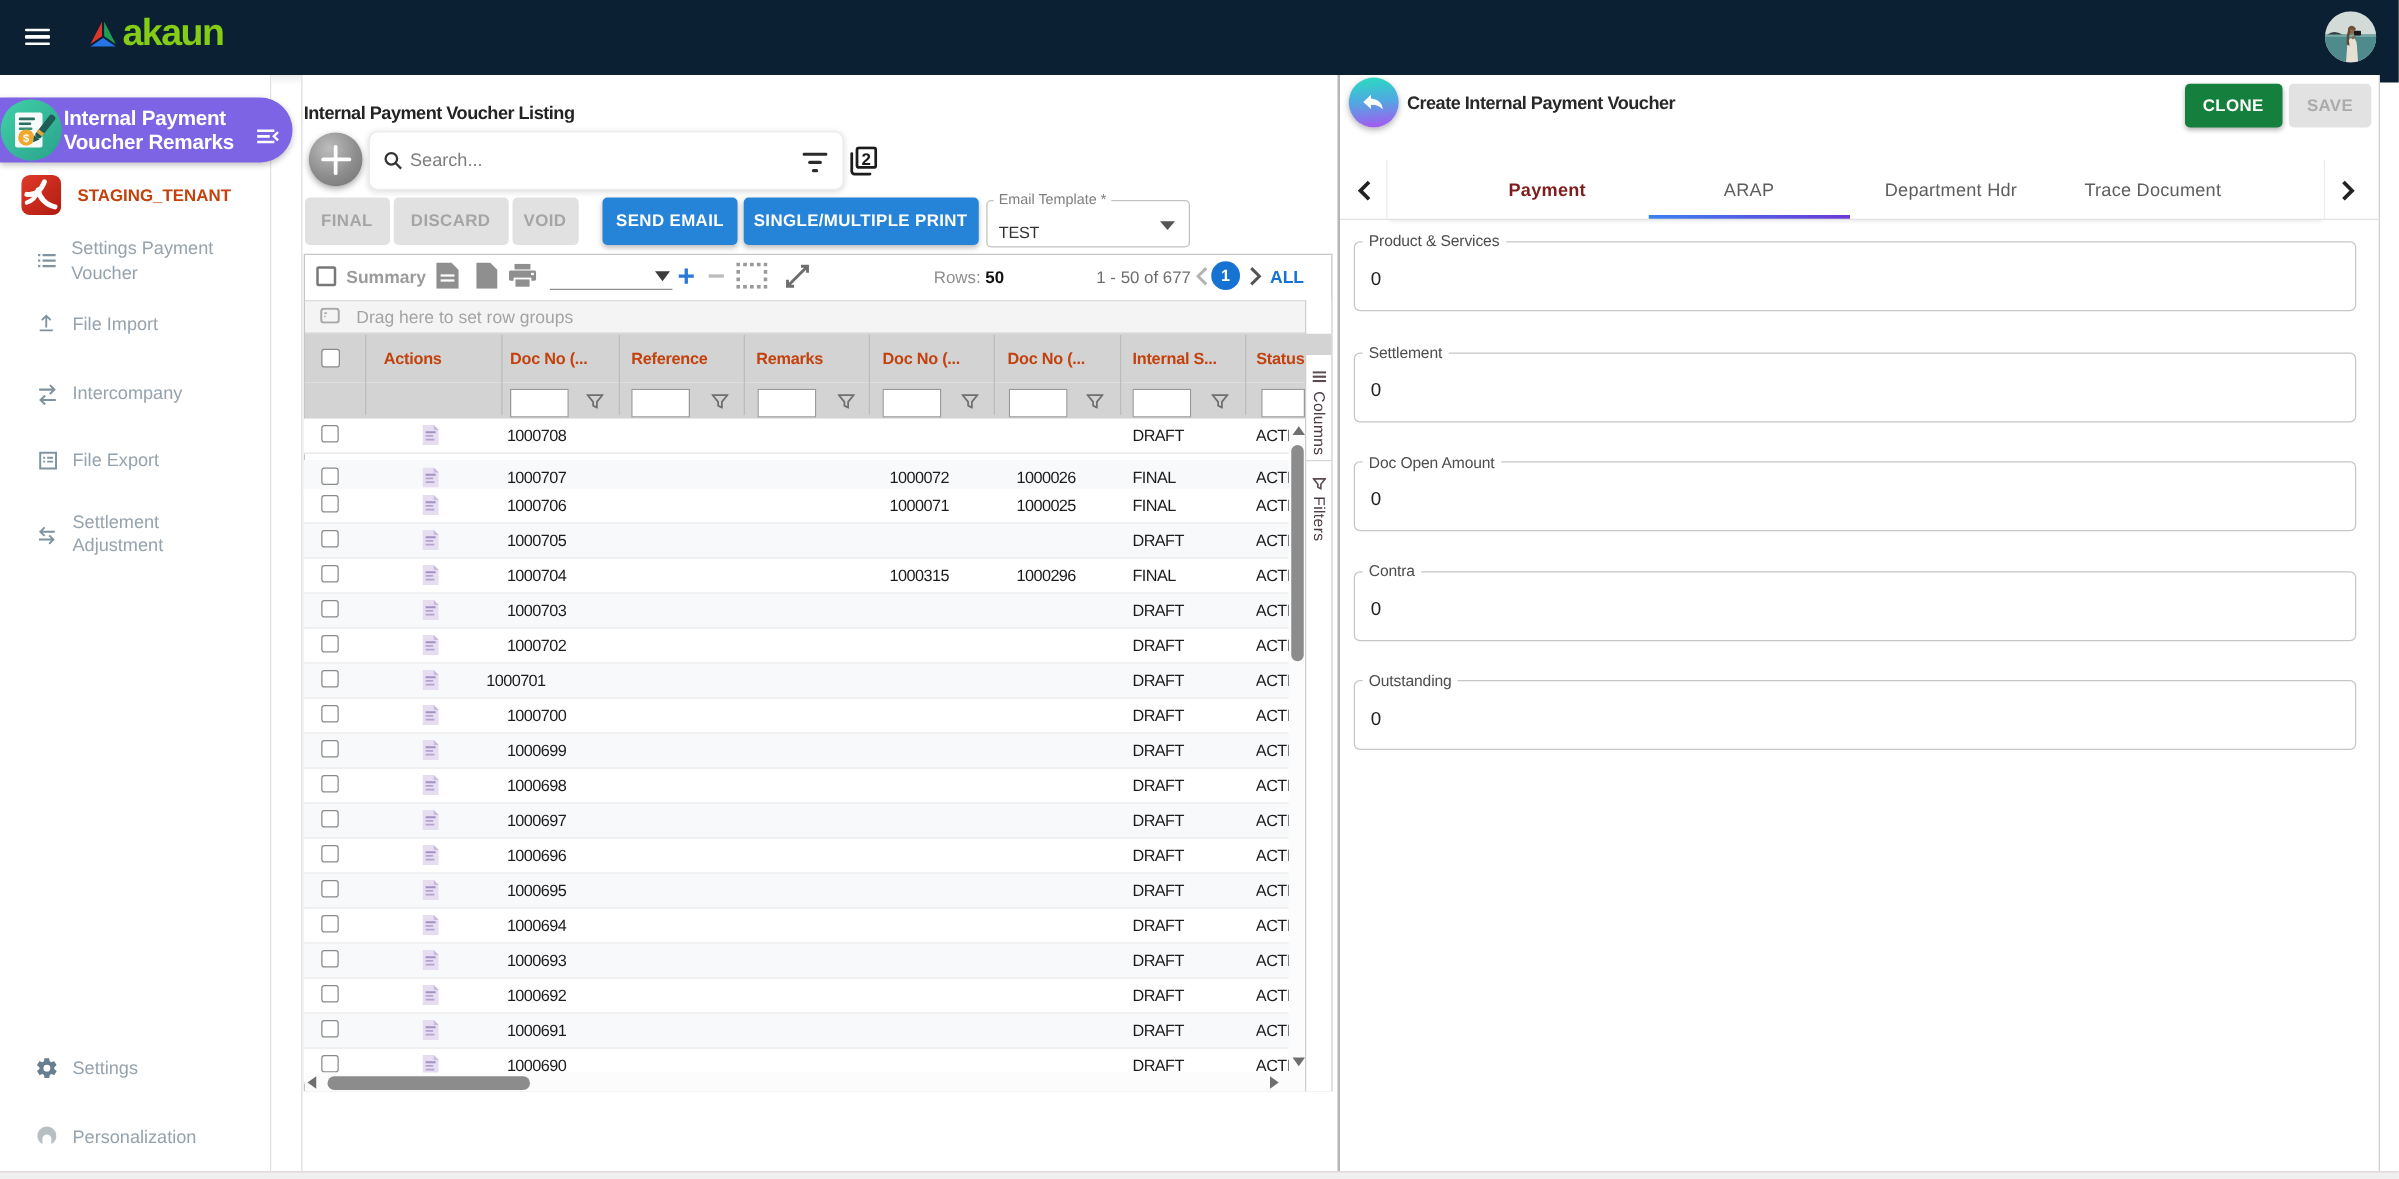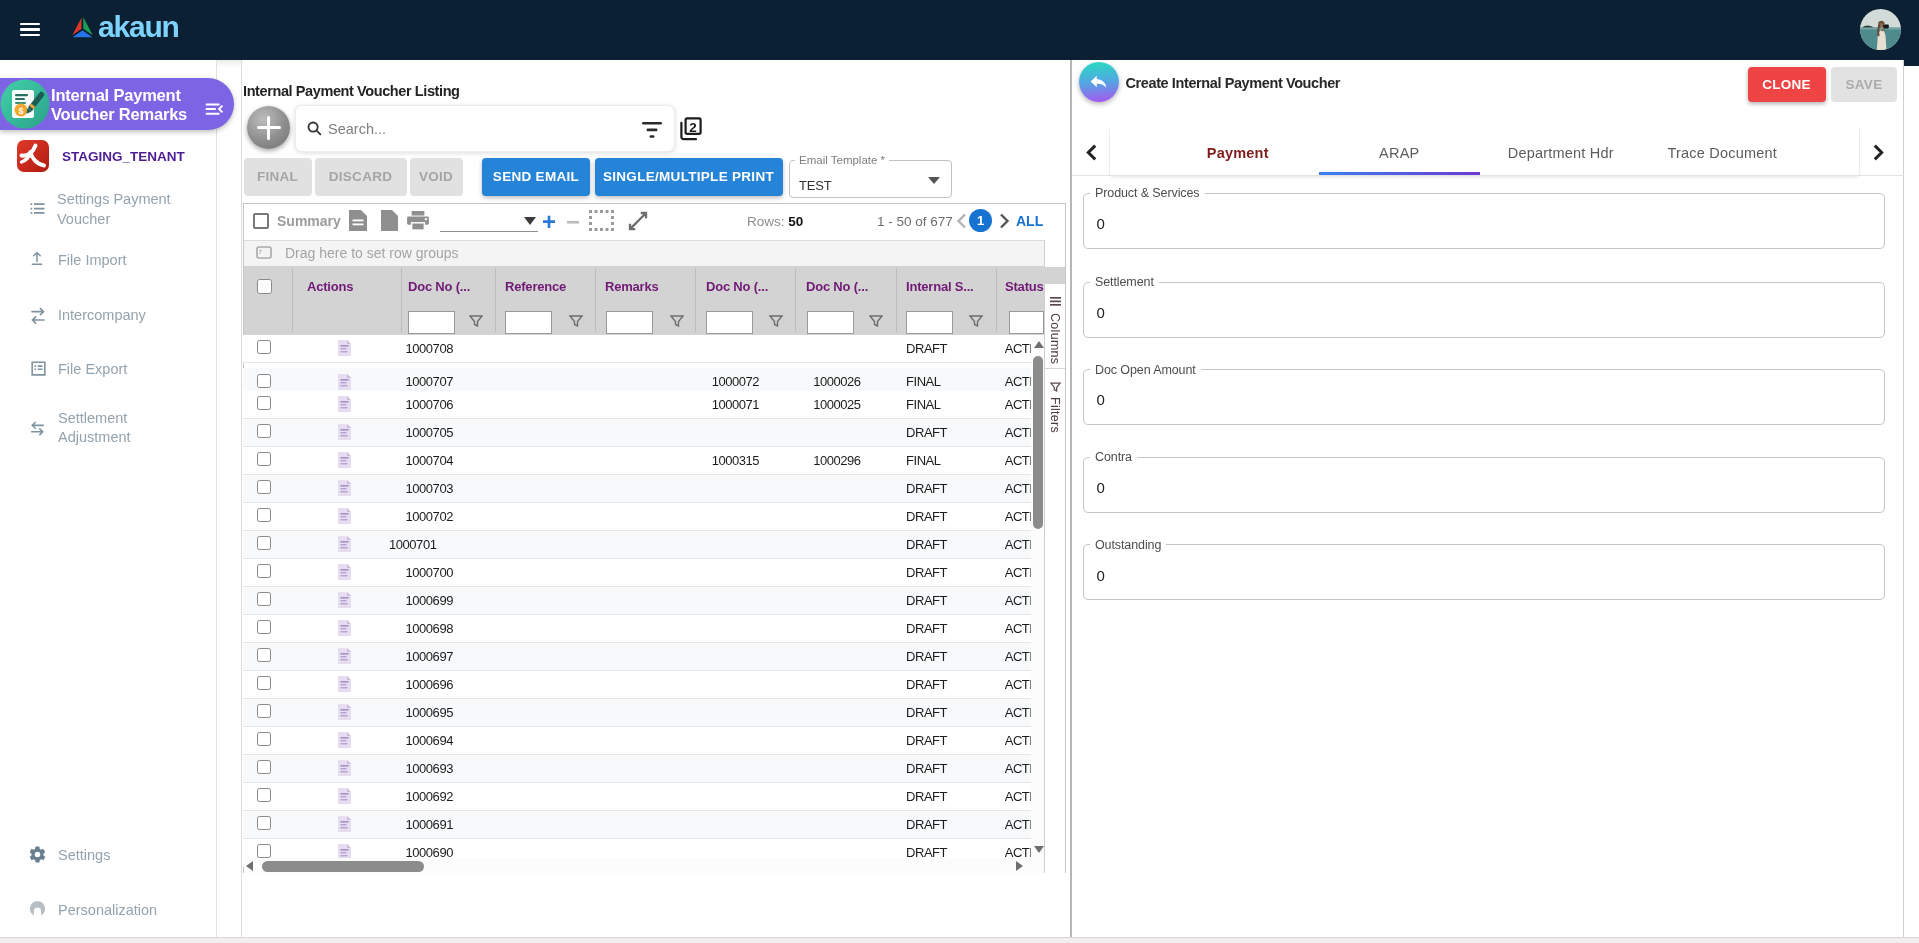--- a/index.html
+++ b/index.html
@@ -10,21 +10,21 @@
 #content { position:absolute; left:0; top:60px; width:1904px; height:878px; background:#fff; }
 #sidebar { position:absolute; left:0; top:0; width:217px; height:878px; background:#fff; border-right:1px solid #e2e2e2; }
 #listwrap { position:absolute; left:241px; top:0; width:829px; height:878px; background:#fff; border-left:1px solid #dedede; }
 #rightpanel { position:absolute; left:1070px; top:0; width:834px; height:878px; background:#fff; border-left:2px solid #b6b6b6; border-right:1px solid #cfcfcf; }
 .topshade { position:absolute; left:0; top:0; width:100%; height:9px; background:linear-gradient(#d9d9d9,rgba(255,255,255,0)); }
 #bottombar { position:absolute; left:0; top:937px; width:1919px; height:6px; background:#f0eeee; border-top:1px solid #ddd6d4; }
 .btn { position:absolute; top:98px; height:38px; border-radius:4px; font-size:13.5px; font-weight:bold; text-align:center; line-height:38px; letter-spacing:.3px; }
 .btn.dis { background:#e1e1e1; color:#a5a5a5; }
 .btn.blue { background:#2583d8; color:#fff; box-shadow:0 2px 4px rgba(0,0,0,.25); }
 .hsep { top:208px; width:1px; height:64px; background:#bcbcbc; }
-.hdr { position:absolute; top:219px; font-size:13px; font-weight:bold; color:#701a75; letter-spacing:-0.2px; }
+.hdr { position:absolute; top:219px; font-size:13px; font-weight:bold; color:#c2410c; letter-spacing:-0.2px; }
 .fin { position:absolute; top:251px; width:47px; height:23px; background:#fff; border:1px solid #9a9a9a; }
 .ffun { position:absolute; top:255px; width:14px; height:12px; }
 .row { left:243px; width:788px; height:28px; border-bottom:1px solid #e6e6e6; }
 .rcb { position:absolute; left:13.5px; top:5.5px; width:14px; height:14px; border:1.6px solid #8a8a8a; border-radius:2.5px; background:#fff; }
 .ricon { position:absolute; left:95px; top:5.5px; width:13px; height:16px; }
 .rtxt { position:absolute; top:0; height:27px; line-height:27px; font-size:13px; color:#1c1c1c; letter-spacing:-0.45px; }
 .vtext { position:absolute; writing-mode:vertical-rl; font-size:12.5px; color:#4a3b44; letter-spacing:.3px; }
 .tab { position:absolute; top:84.5px; width:161.5px; text-align:center; font-size:14.5px; color:#5d5d5d; letter-spacing:.2px; }
 .fld { position:absolute; left:1082.5px; width:802.5px; height:56px; border:1px solid #c6c6c6; border-radius:5px; }
 .flbl { position:absolute; left:1090px; font-size:12.5px; color:#4d4d4d; background:#fff; padding:0 5px; letter-spacing:-0.1px; }
@@ -36,21 +36,21 @@
 
   <div class="abs" style="left:20px;top:22.5px;width:20px;height:2.5px;background:#fff;border-radius:1px"></div>
   <div class="abs" style="left:20px;top:28px;width:20px;height:2.5px;background:#fff;border-radius:1px"></div>
   <div class="abs" style="left:20px;top:33.5px;width:20px;height:2.5px;background:#fff;border-radius:1px"></div>
 
   <svg class="abs" style="left:69px;top:13px" width="28" height="27" viewBox="0 0 28 27">
     <polygon points="13.5,1 1,25 13.5,16.4" fill="#d8372a" stroke="#0b2032" stroke-width="1.6" stroke-linejoin="round"></polygon>
     <polygon points="13.5,1 26,25 13.5,16.4" fill="#1d9e57" stroke="#0b2032" stroke-width="1.6" stroke-linejoin="round"></polygon>
     <polygon points="1,25 26,25 13.5,16.4" fill="#2574e8" stroke="#0b2032" stroke-width="1.6" stroke-linejoin="round"></polygon>
   </svg>
-  <div class="abs" style="left:98px;top:10px;font-size:30px;font-weight:bold;color:#7dd3fc;letter-spacing:-1.2px">akaun</div>
+  <div class="abs" style="left:98px;top:10px;font-size:30px;font-weight:bold;color:#84cc16;letter-spacing:-1.2px">akaun</div>
 
   <svg class="abs" style="left:1860px;top:9px" width="41" height="41" viewBox="0 0 41 41">
     <defs>
         <clipPath id="avc">
           <circle cx="20.5" cy="20.5" r="20.5"></circle>
         </clipPath>
       </defs>
     <g clip-path="url(#avc)">
       <rect width="41" height="41" fill="#d3dbd9"></rect>
       <rect y="18.5" width="41" height="22.5" fill="#4f8a8d"></rect>
@@ -105,21 +105,21 @@
             <stop offset="1" stop-color="#b01b10"></stop>
           </linearGradient>
         </defs>
       <rect width="32" height="32" rx="7" fill="url(#redg)"></rect>
       <g fill="none" stroke="#fff" stroke-linecap="round">
         <path d="M4.5 15.5 C10.5 16.5 15.5 13 18.5 5.5" stroke-width="4"></path>
         <path d="M13.5 12 C14.5 18 19.5 24 27 25.5" stroke-width="4"></path>
         <path d="M13.5 12.5 C12 17.5 9 20.5 4.5 22" stroke-width="3.4"></path>
       </g>
     </svg>
-    <div class="abs" style="left:62px;top:89px;font-size:13.5px;font-weight:bold;color:#4c1d95;letter-spacing:0px">STAGING_TENANT</div>
+    <div class="abs" style="left:62px;top:89px;font-size:13.5px;font-weight:bold;color:#c2410c;letter-spacing:0px">STAGING_TENANT</div>
 
     <svg class="abs" style="left:27px;top:138px" width="21" height="21" viewBox="0 0 24 24" fill="#7f93a0">
       <path d="M4 6h2v2H4zM4 11h2v2H4zM4 16h2v2H4zM8 6h12v2H8zM8 11h12v2H8zM8 16h12v2H8z"></path>
     </svg>
     <div class="abs" style="left:57px;top:128.5px;width:130px;font-size:14.5px;color:#95a3ae;line-height:20.5px">Settings Payment Voucher</div>
 
     <svg class="abs" style="left:28px;top:190px" width="18" height="18" viewBox="0 0 24 24" fill="#7f93a0">
       <path d="M5 20h14v-2H5zM12 2 6.5 7.5l1.4 1.4L11 5.8V16h2V5.8l3.1 3.1 1.4-1.4z"></path>
     </svg>
     <div class="abs" style="left:58px;top:192px;font-size:14.5px;color:#95a3ae">File Import</div>
@@ -570,21 +570,21 @@
       <path d="M1 1h12L8.5 6.5V11l-3-1.5V6.5z" fill="none" stroke="#5a4a52" stroke-width="1.6"></path>
     </svg>
   <div class="vtext" style="left:1048px;top:337px">Filters</div>
   <div id="rightpanel"></div>
 
   <div class="abs" style="left:1078.5px;top:1.8px;width:40px;height:40px;border-radius:50%;background:linear-gradient(175deg,#2bd8c3 5%,#51a8e2 48%,#a35bf0 95%);box-shadow:0 2px 5px rgba(0,0,0,.3)"></div>
   <svg class="abs" style="left:1087px;top:11px" width="23" height="21" viewBox="0 0 24 24" fill="#fff">
       <path d="M10 9V5.5L3 12l7 6.5V14.6c5-.2 8.2 1.2 10.8 4.4C20.5 13.5 17 10 10 9z"></path>
     </svg>
   <div class="abs" style="left:1125.5px;top:15px;font-size:14.5px;font-weight:bold;color:#282828;letter-spacing:-0.4px">Create Internal Payment Voucher</div>
-  <div class="btn" style="left:1747.5px;top:7px;width:78px;height:35px;line-height:35px;background:#ef4444;color:#fff;box-shadow:0 2px 4px rgba(0,0,0,.3)">CLONE</div>
+  <div class="btn" style="left:1747.5px;top:7px;width:78px;height:35px;line-height:35px;background:#15803d;color:#fff;box-shadow:0 2px 4px rgba(0,0,0,.3)">CLONE</div>
   <div class="btn" style="left:1831px;top:7px;width:66px;height:35px;line-height:35px;background:#e2e2e2;color:#ababab">SAVE</div>
 
   <div class="abs" style="left:1109px;top:68px;width:751px;height:48px;border-left:1px solid #ededed;border-right:1px solid #ededed;box-shadow:0 3px 4px -2px rgba(0,0,0,.12)"></div>
   <svg class="abs" style="left:1085px;top:84px" width="13" height="17" viewBox="0 0 10 16" fill="none" stroke="#222" stroke-width="2.8">
       <path d="M8.5 1.5 2 8l6.5 6.5"></path>
     </svg>
   <svg class="abs" style="left:1872px;top:84px" width="13" height="17" viewBox="0 0 10 16" fill="none" stroke="#222" stroke-width="2.8">
       <path d="M1.5 1.5 8 8l-6.5 6.5"></path>
     </svg>
   <div class="tab" style="left:1157px;color:#7f1d1d;font-weight:bold">Payment</div>

